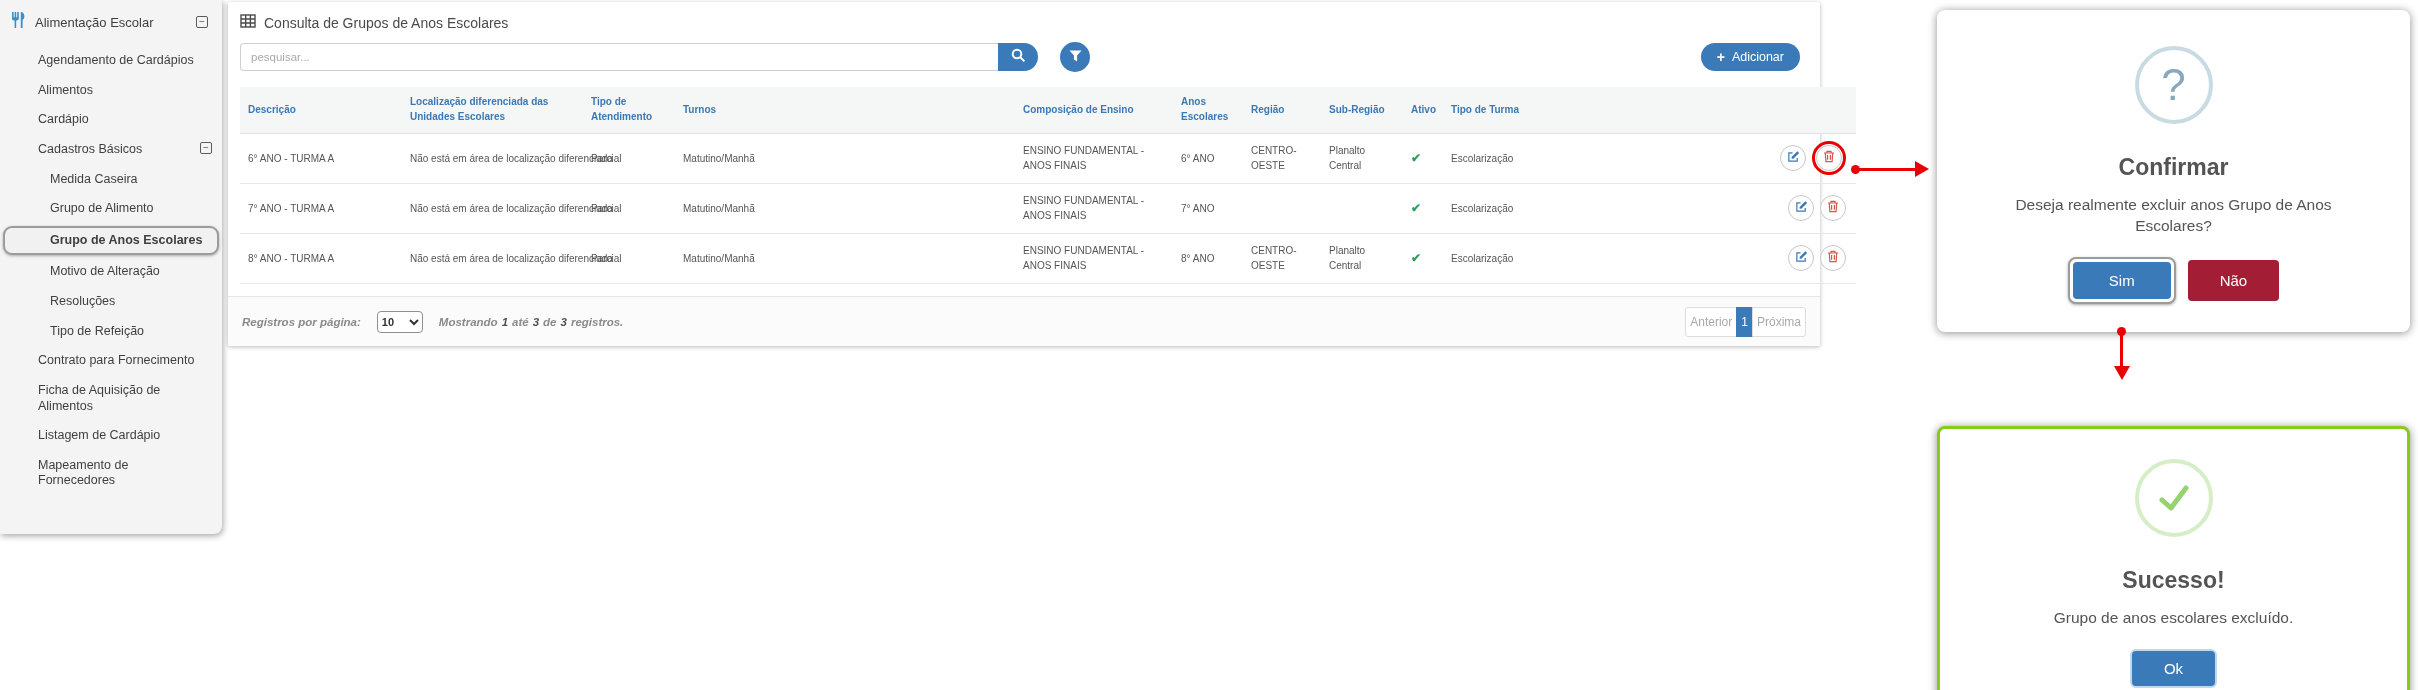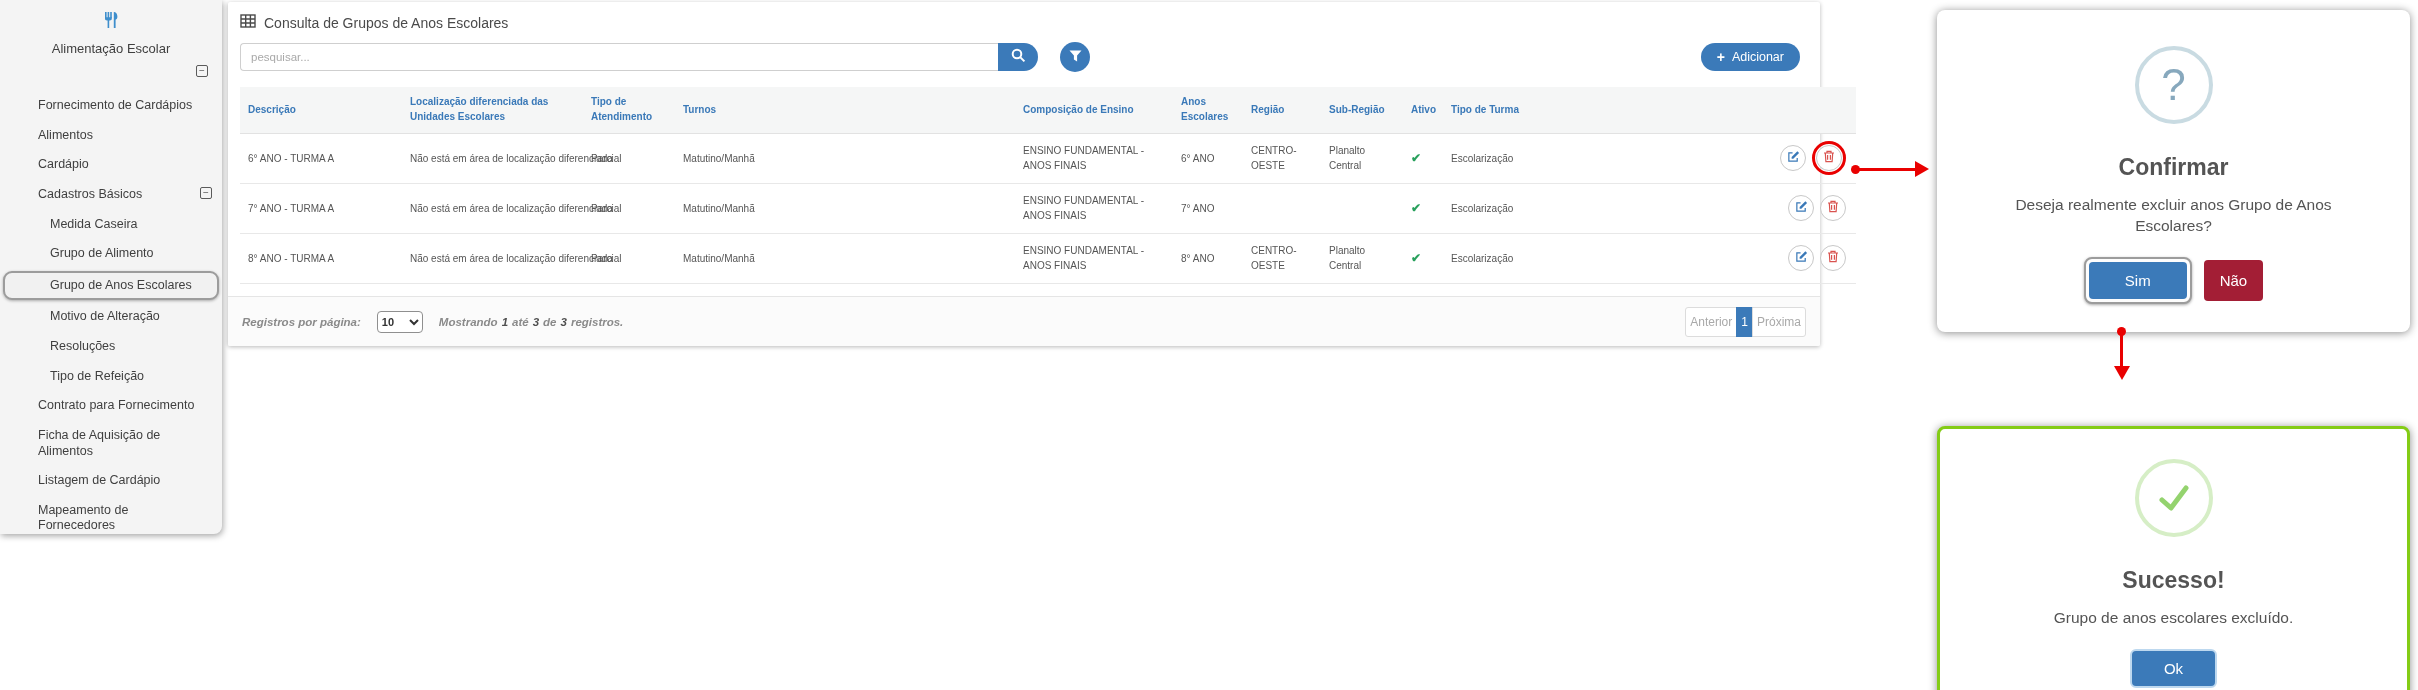--- a/index.html
+++ b/index.html
@@ -3,32 +3,32 @@
 <meta charset="utf-8">
 <style>
   * { box-sizing: border-box; margin: 0; padding: 0; }
   html,body { width: 2418px; height: 690px; background: #ffffff;
     font-family: "Liberation Sans", sans-serif; position: relative; }
 
   
   .sidebar { position:absolute; left:0; top:0; width:222px; height:534px;
     background:#f4f4f4; border-radius:0 0 8px 0;
     box-shadow:1px 2px 6px rgba(0,0,0,.35); overflow:hidden; }
-  .sb-header { display:flex; align-items:center; gap:9px; padding:12px 10px 0 10px;flex-direction:column; }
+  .sb-header { display:flex; align-items:center; gap:9px; padding:12px 10px 0 10px; }
   .sb-header .sb-label { font-size:13px; color:#3f3f3f; }
   .collapse-box { margin-left:auto; margin-right:4px; width:12px; height:12px;
     border:1px solid #5a5a5a; border-radius:2px; color:#5a5a5a; font-size:10px;
     line-height:10px; text-align:center; flex:0 0 auto; }
   .sb-list { margin-top:14px; }
   .sb-item { display:flex; align-items:flex-start; font-size:12.5px; color:#3f3f3f;
     padding:7px 6px 7px 38px; line-height:1.25; cursor:default; }
   .sb-item.l2 { padding-left:50px; }
   .sb-item .two-line { white-space:pre-line; }
   .sb-item.selected { margin:2px 3px; border:2px solid #9c9c9c; border-radius:9px;
-    padding:5px 6px 5px 45px; box-shadow:0 1px 3px rgba(0,0,0,.3); background:#f1f1f1; }
+    padding:5px 6px 5px 45px; box-shadow:0 1px 3px rgba(0,0,0,.3); background:#f1f1f1;font-weight:bold; }
 
   
   .card { position:absolute; left:228px; top:2px; width:1592px; height:344px;
     background:#fff; border-radius:2px; box-shadow:0 1px 4px rgba(0,0,0,.28); }
   .card-title { display:flex; align-items:center; gap:8px; padding:12px 12px 0 12px;
     font-size:14px; color:#4a4a4a; }
   .toolbar { display:flex; align-items:center; margin:12px 12px 0 12px; height:28px; }
   .search-wrap { display:flex; width:798px; height:28px; }
   .search-input { flex:1; height:28px; border:1px solid #cfcfcf; border-right:none;
     border-radius:4px 0 0 4px; padding:0 10px; font-size:11.5px; color:#555;
@@ -84,21 +84,21 @@
   .q-circle { border:4px solid #c9dbe2; color:#87a8bd; font-size:44px; }
   .ok-circle { border:4px solid #d6eec6; margin-top:30px; }
   .modal h2 { margin-top:30px; font-size:23px; color:#545454; }
   .modal p { margin:14px auto 0 auto; width:360px; font-size:15.5px; color:#545454; line-height:1.35; }
   .modal .btns { margin-top:20px; display:flex; align-items:center; justify-content:center; gap:12px; }
   .ring-gray { border:2px solid #9c9c9c; border-radius:8px; padding:3px;
     box-shadow:0 1px 3px rgba(0,0,0,.35); background:#fdfdfd; display:inline-block; }
   .btn { border:none; color:#fff; font-size:15px; border-radius:4px; cursor:pointer;
     font-family:"Liberation Sans",sans-serif; }
   .btn-yes { background:#3b7ab9; padding:10px 36px; }
-  .btn-no  { background:#a31e35; padding:12px 16px; }
+  .btn-no  { background:#a31e35; padding:12px 32px; }
   .btn-ok  { margin-top:20px; background:#3b7ab9; border:2px solid #bdd8ef; border-radius:6px;
     padding:9px 32px; color:#fff; font-size:15px; cursor:pointer;
     font-family:"Liberation Sans",sans-serif; }
 
   
   .annot { position:absolute; background:#e90000; }
   .dot { width:9px; height:9px; border-radius:50%; }
   .h-line { width:60px; height:3px; }
   .v-line { width:3px; height:36px; }
   .head-right { position:absolute; width:0; height:0; background:none;
@@ -122,21 +122,21 @@
           <path d="M2 5.2h6.8v1.6c0 1-.8 1.6-2 1.6h-.6V16H4.6V8.4H4c-1.2 0-2-.6-2-1.6z"></path>
           <path d="M11.4 0c1.8 0 3 2.4 3 4.8 0 1.6-.7 2.6-1.8 3V16h-1.8V0z"></path>
         </g>
       </svg>
     </span>
     <span class="sb-label">Alimentação Escolar</span>
     <span class="collapse-box">−</span>
   </div>
   <div class="sb-list">
     <div class="sb-item l1">
-        <span>Fornecimento de Cardápios</span>
+        <span>Agendamento de Cardápios</span>
       </div>
     <div class="sb-item l1">
         <span>Alimentos</span>
       </div>
     <div class="sb-item l1">
         <span>Cardápio</span>
       </div>
     <div class="sb-item l1">
       <span>Cadastros Básicos</span>
       <span class="collapse-box">−</span>

